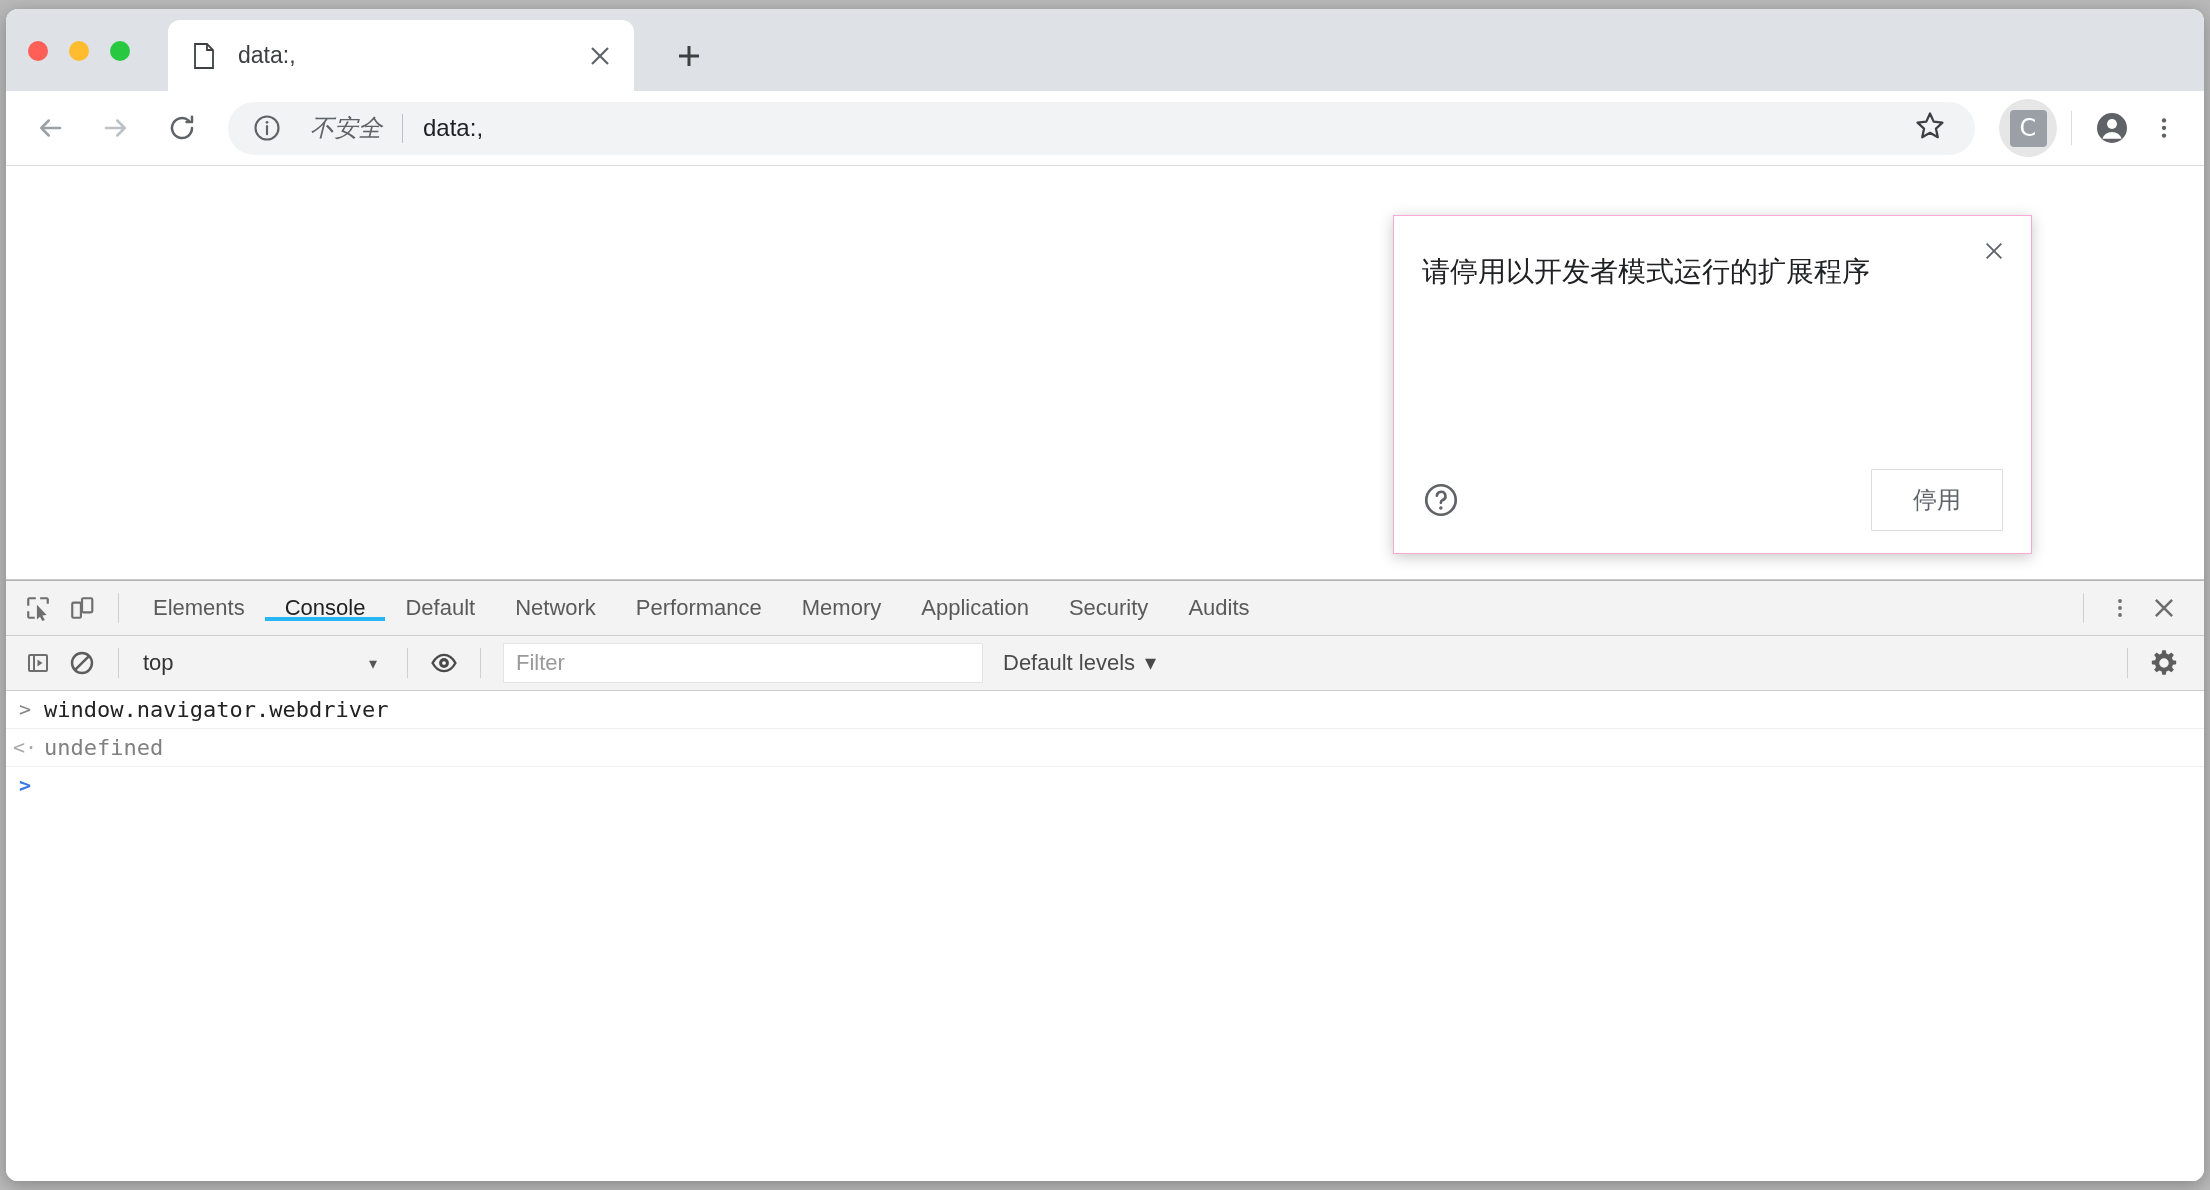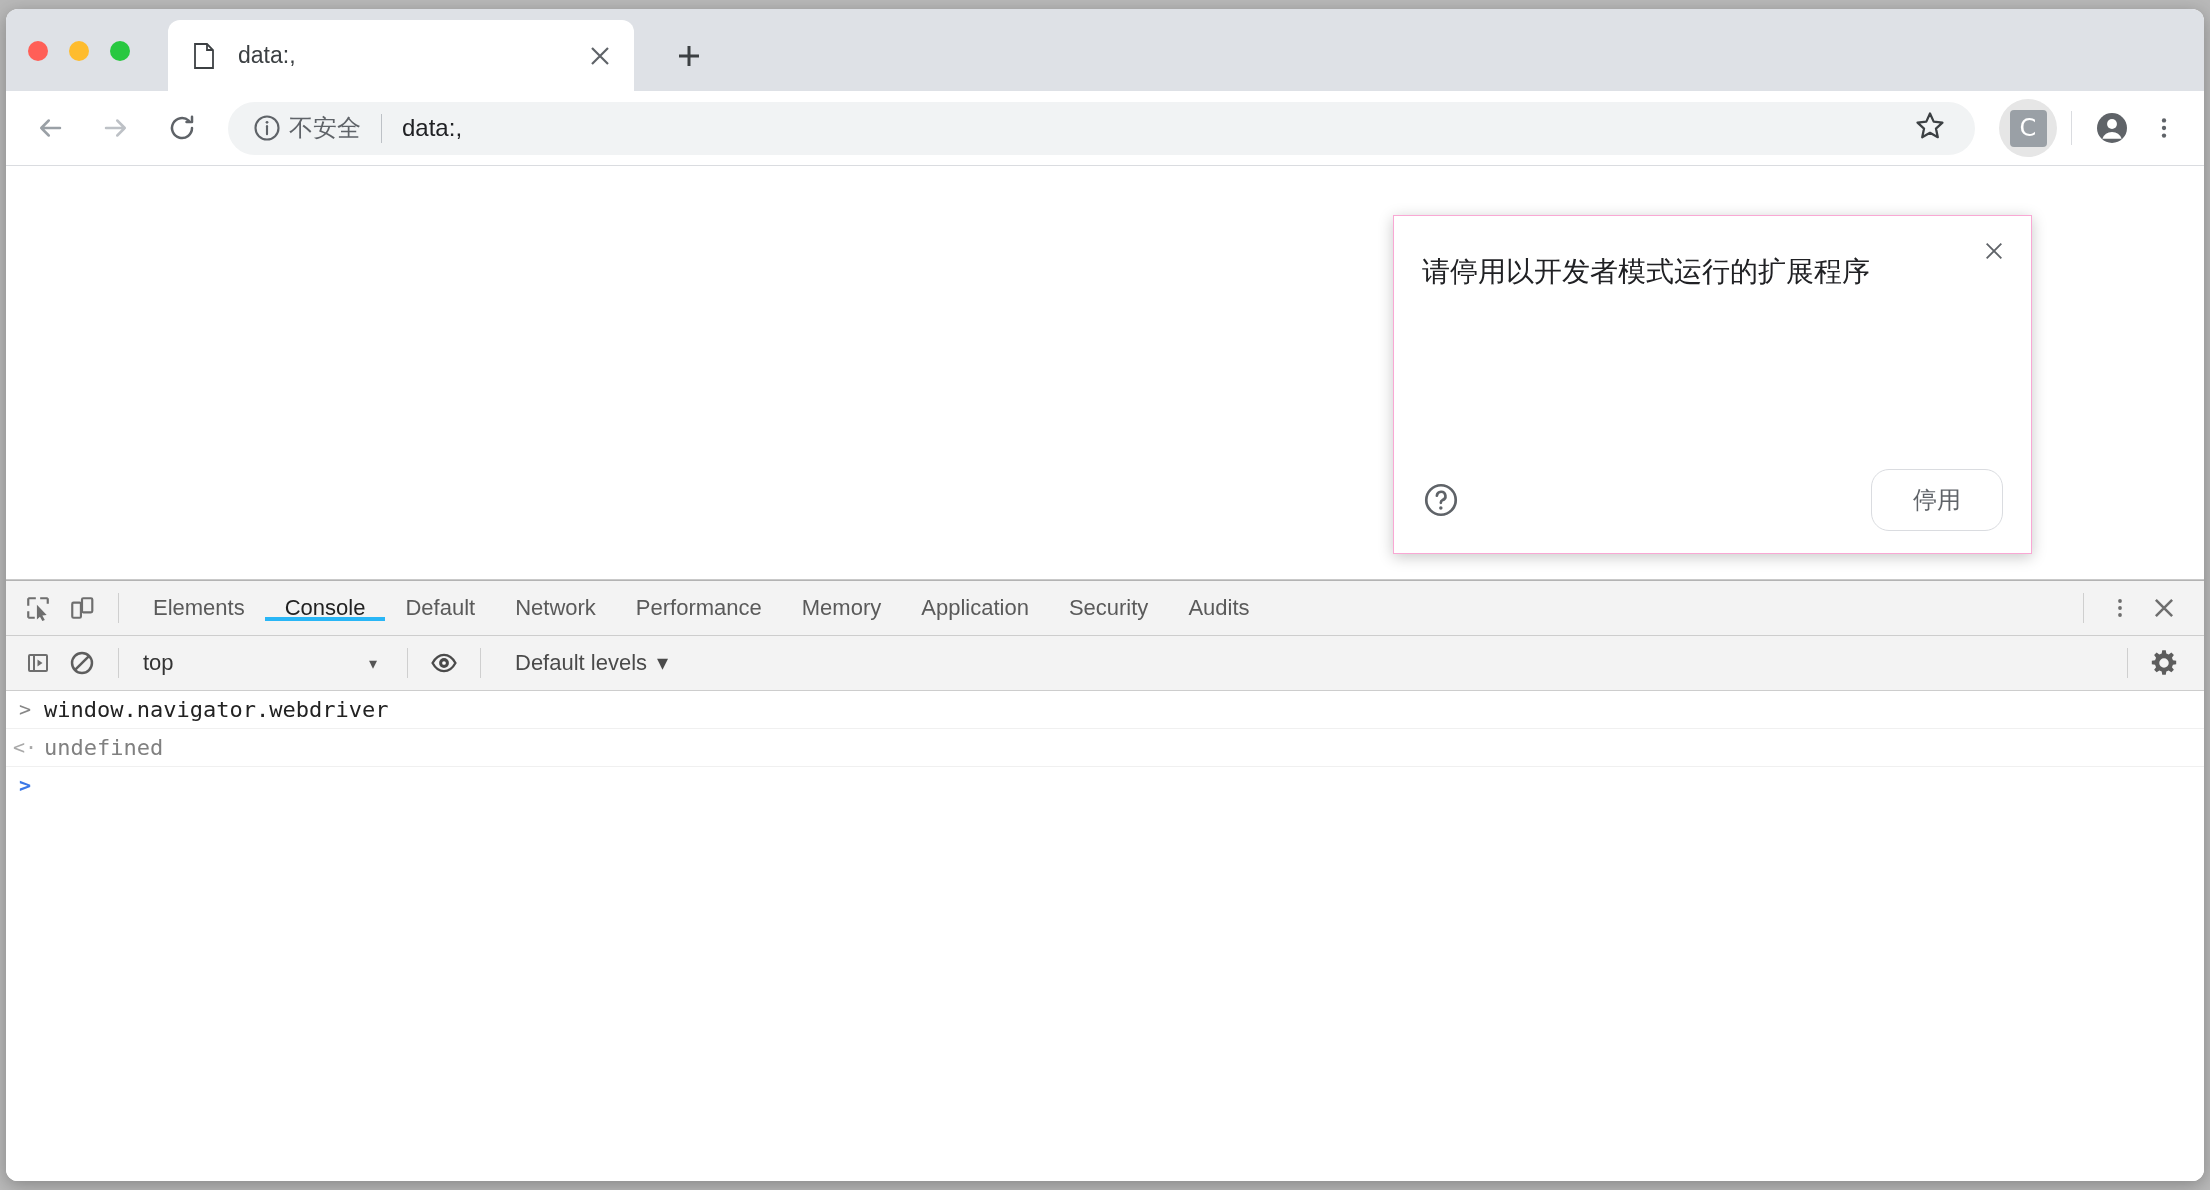--- a/index.html
+++ b/index.html
@@ -90,24 +90,25 @@
     flex: 1 1 auto;
     height: 53px;
     background: #f1f3f4;
     border-radius: 27px;
     display: flex; align-items: center;
     padding: 0 24px;
     margin-right: 16px;
   }
   .omni-info { width: 30px; height: 30px; flex: 0 0 auto; }
   .omni-secure-label {
-    margin-left: 7px;
+    margin-left: 28px;
     font-size: 24px;
     color: #5f6368;
     white-space: nowrap;
+    font-style: italic;
   }
   .omni-sep {
     margin: 0 20px;
     width: 1px; height: 29px;
     background: #bdc1c6;
     flex: 0 0 auto;
   }
   .omni-url {
     font-size: 24px;
     color: #202124;
@@ -190,21 +191,21 @@
     position: absolute;
     left: 0; right: 0; bottom: 22px;
     display: flex; align-items: center;
     padding: 0 28px;
   }
   .bubble-help { width: 38px; height: 38px; }
   .bubble-btn {
     margin-left: auto;
     min-width: 132px; height: 62px;
     border: 1px solid #dadce0;
-    border-radius: 18px;
+    border-radius: 1px;
     background: #ffffff;
     color: #5f6368;
     font-size: 24px;
     font-family: "Liberation Sans", sans-serif;
     display: flex; align-items: center; justify-content: center;
   }
 
   
   .devtools {
     position: relative;
@@ -524,20 +525,21 @@
       <div class="dt-iconbtn">
         <svg class="ic" width="28" height="28" viewBox="0 0 24 24">
           <path d="M2.2 12 C5 6.8 8.6 5 12 5 s7 1.8 9.8 7 C19 17.2 15.4 19 12 19 S5 17.2 2.2 12 z" fill="none" stroke="#4a4a4a" stroke-width="2"></path>
           <circle cx="12" cy="12" r="4.2" fill="#4a4a4a"></circle>
           <circle cx="12" cy="12" r="1.6" fill="#ffffff"></circle>
         </svg>
       </div>
 
       <span class="dt-vsep"></span>
 
+      <div class="filter-input">Filter</div>
 
       <div class="levels">
         <span>Default levels</span>
         <span>▾</span>
       </div>
 
       <div class="filterbar-right">
         <span class="dt-vsep"></span>
         <div class="dt-iconbtn" style="margin-right:18px;">
           <svg class="ic" width="30" height="30" viewBox="0 0 24 24">

